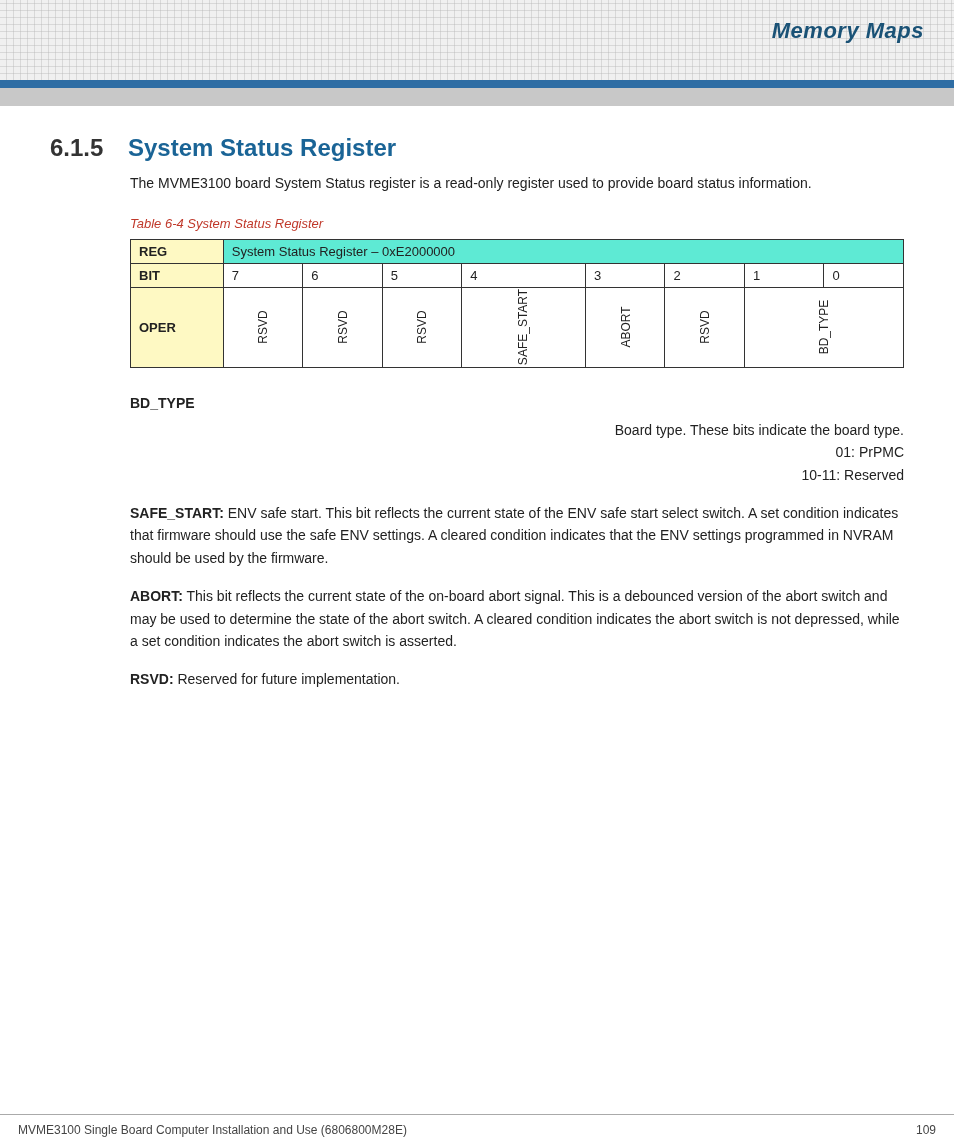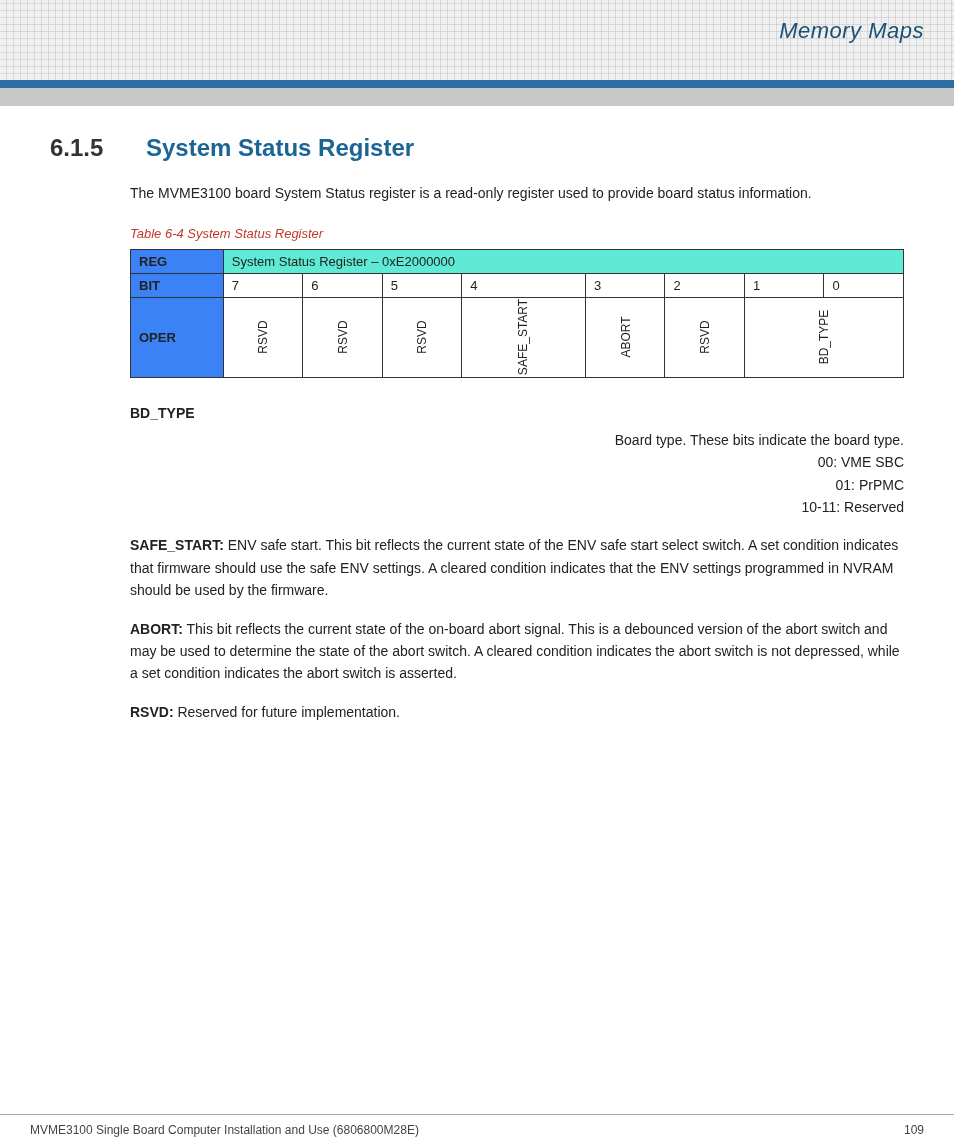--- a/index.html
+++ b/index.html
@@ -36,21 +36,21 @@
         transparent 6px,
         rgba(180,180,180,0.4) 6px,
         rgba(180,180,180,0.4) 7px
       );
     }
     .header-title-bar {
       position: absolute;
       right: 30px;
       top: 18px;
       font-size: 22px;
-      font-weight: normal;
+      font-weight: bold;
       color: #1a5276;
       font-style: italic;
       letter-spacing: 0.5px;
     }
     .blue-bar {
       width: 100%;
       height: 8px;
       background: #2e6da4;
     }
     .gray-bar {
@@ -60,22 +60,22 @@
     }
 
     
     .main-content {
       padding: 28px 50px 28px 50px;
     }
 
     .section-heading {
       display: flex;
       align-items: flex-start;
-      gap: 36px;
-      margin-bottom: 20px;
+      gap: 18px;
+      margin-bottom: 10px;
     }
     .section-number {
       font-size: 24px;
       font-weight: bold;
       color: #333;
       min-width: 60px;
     }
     .section-title {
       font-size: 24px;
       font-weight: bold;
@@ -108,21 +108,21 @@
       width: 100%;
       font-size: 13px;
     }
     .reg-table td, .reg-table th {
       border: 1px solid #333;
       padding: 4px 8px;
       vertical-align: middle;
     }
     .reg-row-label {
       font-weight: bold;
-      background: #3b82f6;
+      background: #fef9c3;
       width: 70px;
       white-space: nowrap;
     }
     .reg-header-cell {
       background: #5eead4;
       font-size: 13px;
     }
     
     .bit-cell {
       text-align: left;
@@ -173,21 +173,21 @@
       text-align: right;
     }
 
     
     .footer {
       position: absolute;
       bottom: 0;
       left: 0;
       right: 0;
       border-top: 1px solid #aaa;
-      padding: 8px 30px;
+      padding: 8px 18px;
       display: flex;
       justify-content: space-between;
       font-size: 12px;
       color: #444;
     }
     .page-wrapper {
       position: relative;
       min-height: 1145px;
     }
     .content-area {
@@ -253,21 +253,20 @@
         </tbody>
           </table>
       </div>
 
       <div class="descriptions">
 
         <div class="desc-block">
           <div class="desc-term">BD_TYPE</div>
           <div class="desc-indent">
             <div>Board type. These bits indicate the board type.</div>
-            <div>00: VME SBC</div>
             <div>01: PrPMC</div>
             <div>10-11: Reserved</div>
           </div>
         </div>
 
         <div class="desc-block">
           <div><strong>SAFE_START:</strong>  ENV safe start. This bit reflects the current state of the ENV safe start select switch. A set condition indicates that firmware should use the safe ENV settings. A cleared condition indicates that the ENV settings programmed in NVRAM should be used by the firmware.</div>
         </div>
 
         <div class="desc-block">

